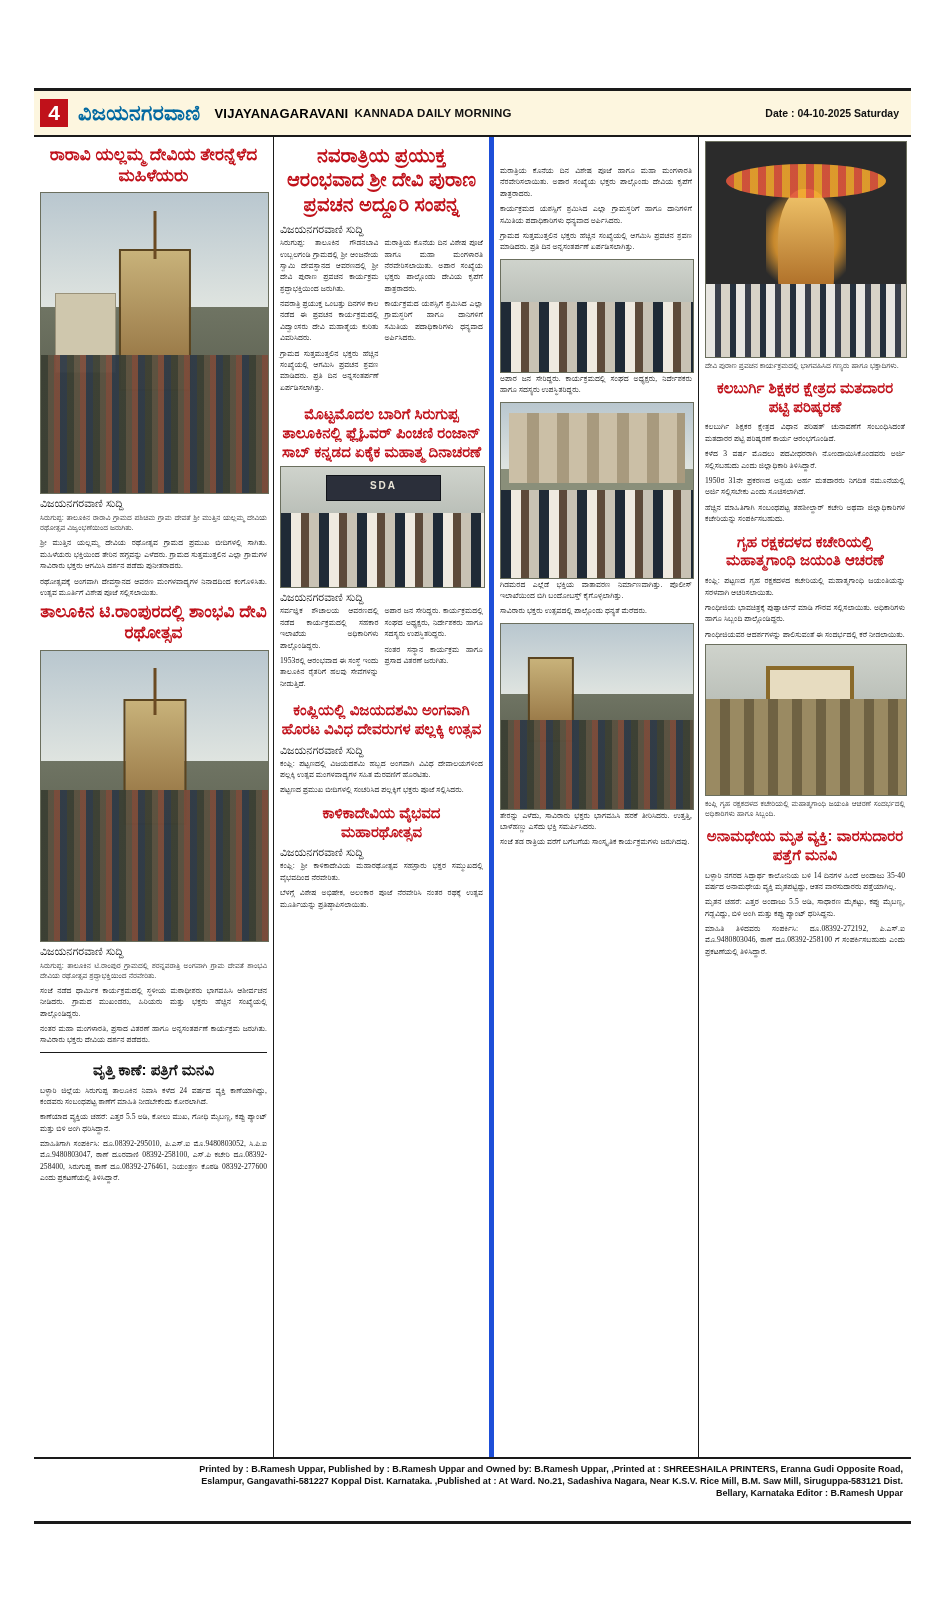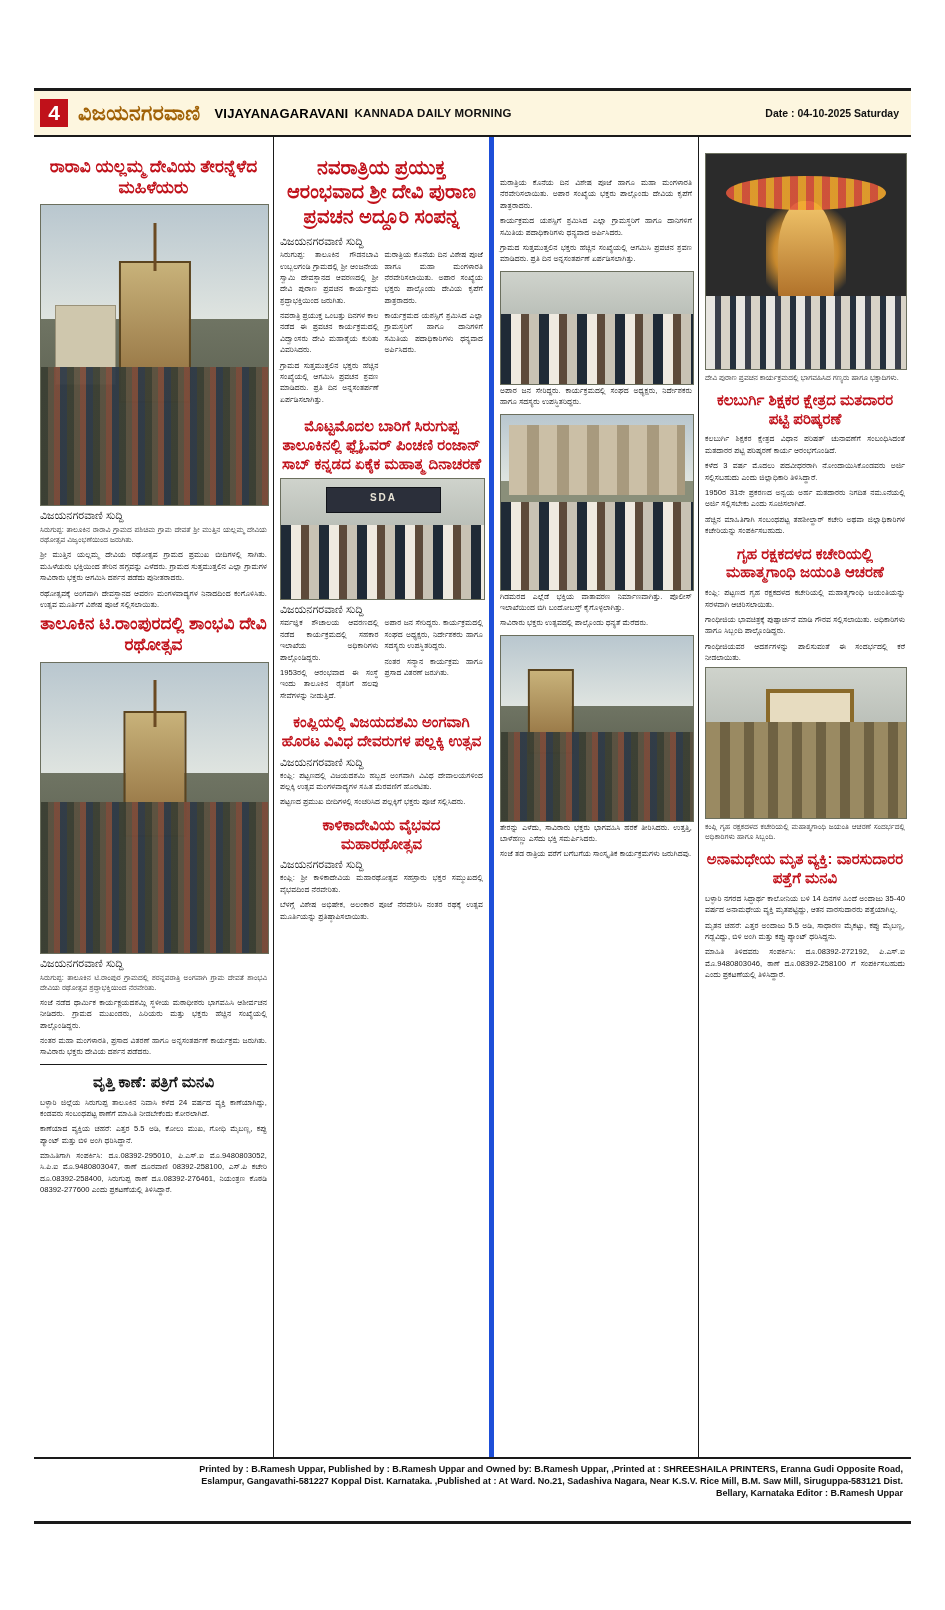--- a/index.html
+++ b/index.html
@@ -3,28 +3,28 @@
 <meta charset="utf-8">
 <style>
   html,body{margin:0;padding:0;background:#ffffff;}
   body{width:945px;height:1610px;font-family:"Liberation Sans",sans-serif;color:#111;}
   .page{width:945px;height:1610px;position:relative;background:#fff;padding:0;box-sizing:border-box;}
   .sheet{position:absolute;left:34px;top:88px;width:877px;height:1430px;border-top:3px solid #1a1a1a;border-bottom:3px solid #1a1a1a;}
 
   
   .masthead{display:flex;align-items:center;height:46px;background:#fdf6df;border-bottom:2px solid #1a1a1a;padding:0 6px;box-sizing:border-box;}
   .pagenum{width:28px;height:28px;background:#c0111a;color:#fff;font-size:21px;font-weight:bold;display:flex;align-items:center;justify-content:center;margin-right:10px;}
-  .kn-title{font-size:21px;font-weight:bold;color:#a16207;letter-spacing:.3px;}
+  .kn-title{font-size:21px;font-weight:bold;color:#0369a1;letter-spacing:.3px;}
   .en-title{font-size:13px;font-weight:bold;color:#000000;margin-left:14px;letter-spacing:.2px;}
   .en-sub{font-size:11.5px;font-weight:bold;color:#111;margin-left:6px;letter-spacing:.2px;}
   .date{margin-left:auto;font-size:10.5px;font-weight:bold;color:#111;padding-right:6px;}
 
   
   .body{display:flex;height:1320px;}
-  .col{box-sizing:border-box;padding:16px 6px;}
+  .col{box-sizing:border-box;padding:4px 6px;}
   .c1{width:240px;border-right:1px solid #1a1a1a;}
   .c2{width:220px;border-right:5px solid #1d4ed8;}
   .c3{width:205px;border-right:1px solid #1a1a1a;}
   .c4{width:212px;}
 
   h2.head-red{color:#c0111a;font-size:17px;line-height:1.22;text-align:center;font-weight:bold;margin:4px 0 6px;}
   h1.lead{color:#c0111a;font-size:19.5px;font-weight:bold;text-align:center;line-height:1.25;margin:2px 0 7px;}
   h3.sec{color:#c0111a;font-size:15px;font-weight:bold;text-align:center;line-height:1.25;margin:8px 0 5px;}
   h3.sec.blk{color:#111;}
 
@@ -44,21 +44,21 @@
   .photo .rowpeople{position:absolute;left:0;right:0;bottom:0;height:62%;background:repeating-linear-gradient(90deg,#1f2a36 0 10px,#efeae0 10px 20px,#5d4a3a 20px 28px,#c8c2b4 28px 38px);}
   .photo .banner{position:absolute;left:22%;top:6%;width:56%;height:20%;background:#2b2f3a;border:1px solid #11141a;}
   .photo .banner:after{content:"SDA";position:absolute;left:0;right:0;top:4px;text-align:center;color:#e9e4d6;font-size:10px;font-weight:bold;letter-spacing:2px;}
   .photo .frame{position:absolute;left:30%;top:14%;width:40%;height:44%;background:#e7dcc0;border:4px solid #8a6a2a;}
   .photo .khaki{position:absolute;left:0;right:0;bottom:0;height:64%;background:repeating-linear-gradient(90deg,#9a8a62 0 14px,#6f6243 14px 24px);}
   .photo .street{position:absolute;left:0;right:0;bottom:0;height:34%;background:#7d7c74;}
   .photo .bldg{position:absolute;left:4%;top:6%;width:92%;height:40%;background:repeating-linear-gradient(90deg,#cbbfa6 0 18px,#a89a7e 18px 30px);}
   .cap{font-size:7.4px;line-height:1.35;color:#222;margin:3px 0 4px;text-align:justify;}
   .src{font-size:11px;font-weight:normal;color:#111;margin:3px 0 1px;}
 
-  p.k{font-size:7.6px;line-height:1.5;text-align:justify;margin:0 0 4px;color:#111;letter-spacing:.05px;}
+  p.k{font-size:7.6px;line-height:1.5;text-align:justify;margin:0 0 4px;color:#111;letter-spacing:.05px;font-family:Liberation Serif, serif;}
   .two{display:flex;gap:6px;}
   .two > div{flex:1;}
   .rule{border-top:1px solid #1a1a1a;margin:6px 0;}
 
   .footer{border-top:2px solid #1a1a1a;padding:4px 8px;font-size:9px;line-height:1.35;text-align:right;font-weight:bold;color:#111;}
 </style>
 </head>
 <body>
 
 <div class="page">
@@ -92,21 +92,21 @@
         <h2 class="head-red">ತಾಲೂಕಿನ ಟಿ.ರಾಂಪುರದಲ್ಲಿ ಶಾಂಭವಿ ದೇವಿ ರಥೋತ್ಸವ</h2>
         <div class="photo" style="height:290px">
           <div class="sky"></div>
             <div class="ground"></div>
           <div class="chariot" style="bottom:40%;width:26%;height:42%"></div>
             <div class="flag"></div>
           <div class="crowd" style="height:52%"></div>
         </div>
         <div class="src">ವಿಜಯನಗರವಾಣಿ ಸುದ್ದಿ</div>
         <p class="cap">ಸಿರುಗುಪ್ಪ: ತಾಲೂಕಿನ ಟಿ.ರಾಂಪುರ ಗ್ರಾಮದಲ್ಲಿ ಶರನ್ನವರಾತ್ರಿ ಅಂಗವಾಗಿ ಗ್ರಾಮ ದೇವತೆ ಶಾಂಭವಿ ದೇವಿಯ ರಥೋತ್ಸವ ಶ್ರದ್ಧಾಭಕ್ತಿಯಿಂದ ನೆರವೇರಿತು.</p>
-        <p class="k">ಸಂಜೆ ನಡೆದ ಧಾರ್ಮಿಕ ಕಾರ್ಯಕ್ಜಯದಶಮ್ಲಿ ಸ್ಥಳೀಯ ಮಠಾಧೀಶರು ಭಾಗವಹಿಸಿ ಆಶೀರ್ವಚನ ನೀಡಿದರು. ಗ್ರಾಮದ ಮುಖಂಡರು, ಹಿರಿಯರು ಮತ್ತು ಭಕ್ತರು ಹೆಚ್ಚಿನ ಸಂಖ್ಯೆಯಲ್ಲಿ ಪಾಲ್ಗೊಂಡಿದ್ದರು.</p>
+        <p class="k">ಸಂಜೆ ನಡೆದ ಧಾರ್ಮಿಕ ಕಾರ್ಯಕ್ರಮದಲ್ಲಿ ಸ್ಥಳೀಯ ಮಠಾಧೀಶರು ಭಾಗವಹಿಸಿ ಆಶೀರ್ವಚನ ನೀಡಿದರು. ಗ್ರಾಮದ ಮುಖಂಡರು, ಹಿರಿಯರು ಮತ್ತು ಭಕ್ತರು ಹೆಚ್ಚಿನ ಸಂಖ್ಯೆಯಲ್ಲಿ ಪಾಲ್ಗೊಂಡಿದ್ದರು.</p>
         <p class="k">ನಂತರ ಮಹಾ ಮಂಗಳಾರತಿ, ಪ್ರಸಾದ ವಿತರಣೆ ಹಾಗೂ ಅನ್ನಸಂತರ್ಪಣೆ ಕಾರ್ಯಕ್ರಮ ಜರುಗಿತು. ಸಾವಿರಾರು ಭಕ್ತರು ದೇವಿಯ ದರ್ಶನ ಪಡೆದರು.</p>
 
         <div class="rule"></div>
         <h3 class="sec blk">ವೃತ್ತಿ ಕಾಣೆ: ಪತ್ರಿಗೆ ಮನವಿ</h3>
         <p class="k">ಬಳ್ಳಾರಿ ಜಿಲ್ಲೆಯ ಸಿರುಗುಪ್ಪ ತಾಲೂಕಿನ ನಿವಾಸಿ ಕಳೆದ 24 ವರ್ಷದ ವ್ಯಕ್ತಿ ಕಾಣೆಯಾಗಿದ್ದು, ಕಂಡವರು ಸಂಬಂಧಪಟ್ಟ ಠಾಣೆಗೆ ಮಾಹಿತಿ ನೀಡಬೇಕೆಂದು ಕೋರಲಾಗಿದೆ.</p>
         <p class="k">ಕಾಣೆಯಾದ ವ್ಯಕ್ತಿಯ ಚಹರೆ: ಎತ್ತರ 5.5 ಅಡಿ, ಕೋಲು ಮುಖ, ಗೋಧಿ ಮೈಬಣ್ಣ, ಕಪ್ಪು ಪ್ಯಾಂಟ್ ಮತ್ತು ಬಿಳಿ ಅಂಗಿ ಧರಿಸಿದ್ದಾನೆ.</p>
         <p class="k">ಮಾಹಿತಿಗಾಗಿ ಸಂಪರ್ಕಿಸಿ: ದೂ.08392-295010, ಪಿ.ಎಸ್.ಐ ಮೊ.9480803052, ಸಿ.ಪಿ.ಐ ಮೊ.9480803047, ಠಾಣೆ ದೂರವಾಣಿ 08392-258100, ಎಸ್.ಪಿ ಕಚೇರಿ ದೂ.08392-258400, ಸಿರುಗುಪ್ಪ ಠಾಣೆ ದೂ.08392-276461, ನಿಯಂತ್ರಣ ಕೊಠಡಿ 08392-277600 ಎಂದು ಪ್ರಕಟಣೆಯಲ್ಲಿ ತಿಳಿಸಿದ್ದಾರೆ.</p>
       </div>
 
       <div class="col c2">

